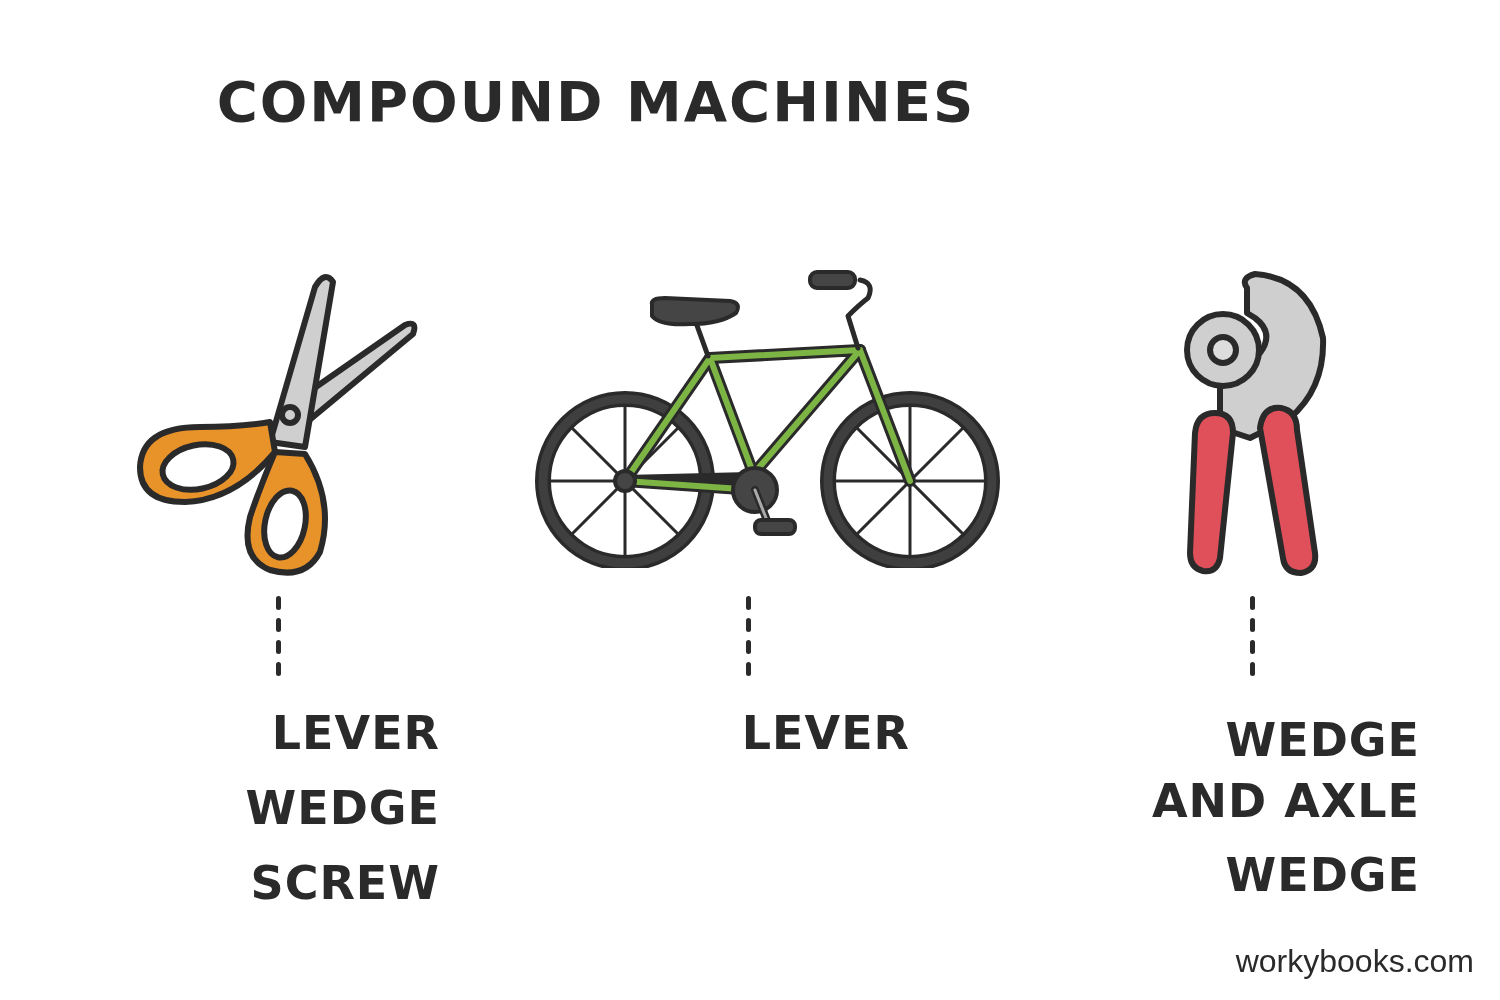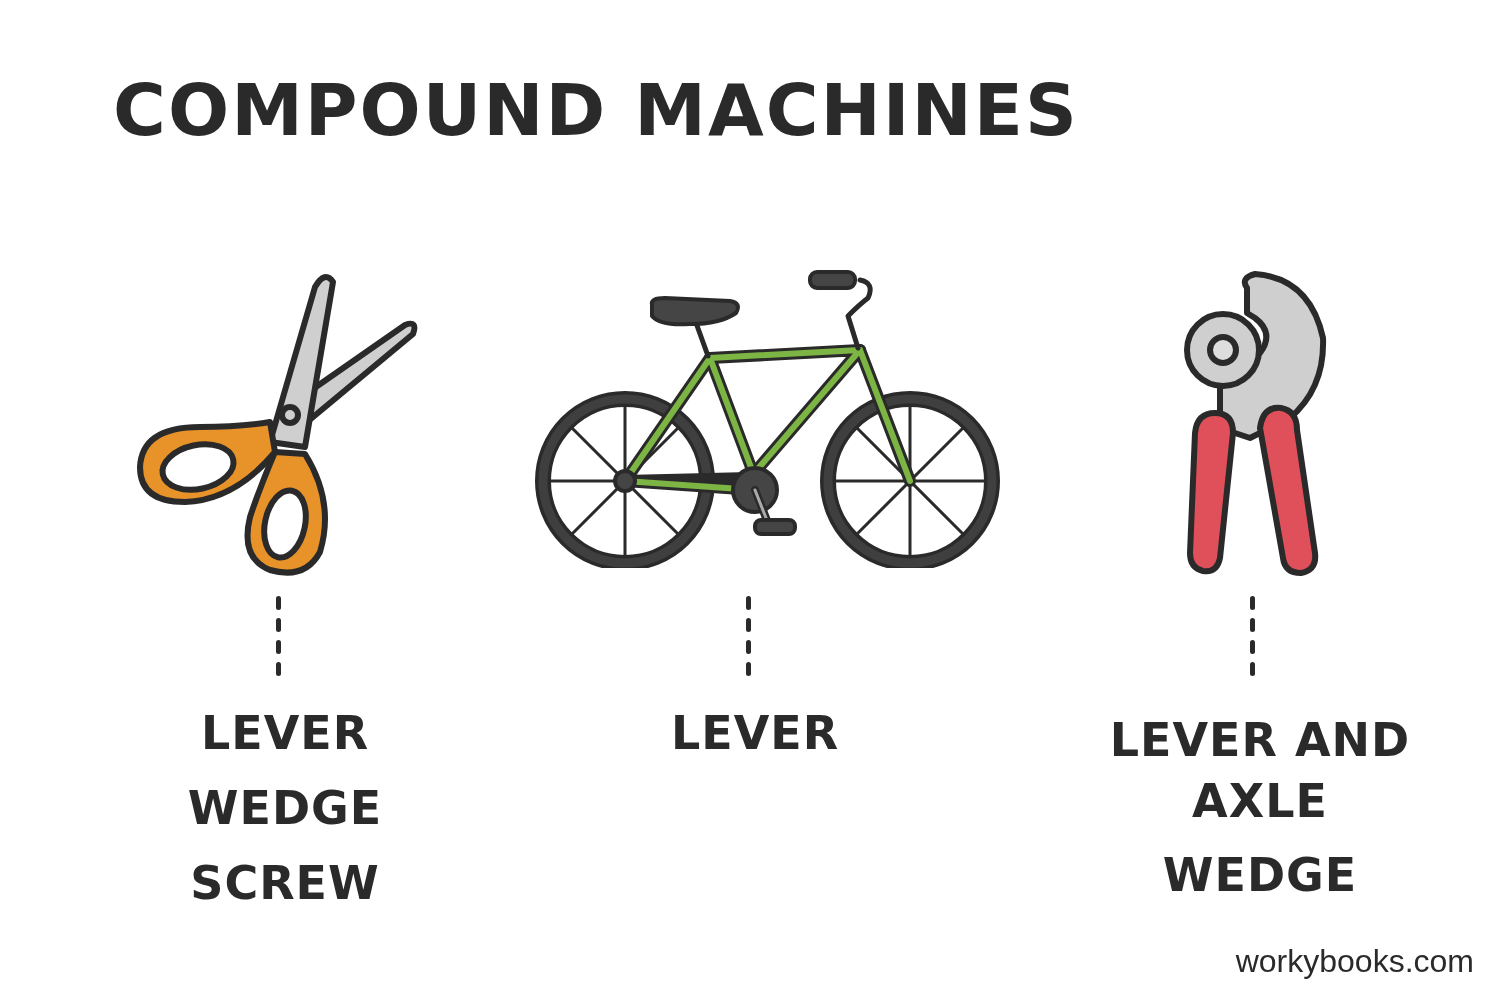--- a/index.html
+++ b/index.html
@@ -1,23 +1,23 @@
 <!DOCTYPE html>
 <html><head>
 <meta charset="utf-8">
 <style>
   html, body { margin: 0; padding: 0; background: #ffffff; }
   body { width: 1500px; height: 1000px; position: relative; overflow: hidden;
          font-family: "DejaVu Sans", "Liberation Sans", sans-serif; color: #2a2a2a; }
   .title { position: absolute; left: 0; width: 1192px; top: 74px; text-align: center;
-           font-size: 72px; font-weight: bold; letter-spacing: 2px; color: #2a2a2a; line-height: 1; }
+           font-size: 56px; font-weight: bold; letter-spacing: 2px; color: #2a2a2a; line-height: 1; }
   .illus { position: absolute; }
   .dash { position: absolute; width: 5px; }
   .dash span { display: block; width: 5px; height: 14px; background: #2a2a2a; border-radius: 3px; margin-bottom: 8px; }
-  .label { position: absolute; text-align: center; font-weight: bold; font-size: 46px;
+  .label { position: absolute; text-align: right; font-weight: bold; font-size: 46px;
            letter-spacing: 1px; color: #2a2a2a; line-height: 1; }
   .watermark { position: absolute; right: 26px; bottom: 20px; font-size: 32px; color: #2a2a2a;
                font-family: "Liberation Sans", sans-serif; }
 </style>
 </head>
 <body>
 
 <div class="title">COMPOUND MACHINES</div>
 
 <svg class="illus" style="left:130px;top:262px" width="300" height="320" viewBox="0 0 300 320">
@@ -110,16 +110,16 @@
     <span></span>
     <span></span>
   </div>
 
 <div class="label" style="left:130px;width:310px;top:710px">LEVER</div>
 <div class="label" style="left:130px;width:310px;top:785px">WEDGE</div>
 <div class="label" style="left:130px;width:310px;top:860px">SCREW</div>
 
 <div class="label" style="left:600px;width:310px;top:710px">LEVER</div>
 
-<div class="label" style="left:1100px;width:320px;top:710px;line-height:1.32">LEVER AND AXLE</div>
+<div class="label" style="left:1100px;width:320px;top:710px;line-height:1.32">WEDGE AND AXLE</div>
 <div class="label" style="left:1100px;width:320px;top:852px">WEDGE</div>
 
 <div class="watermark">workybooks.com</div>
 
 </body></html>

